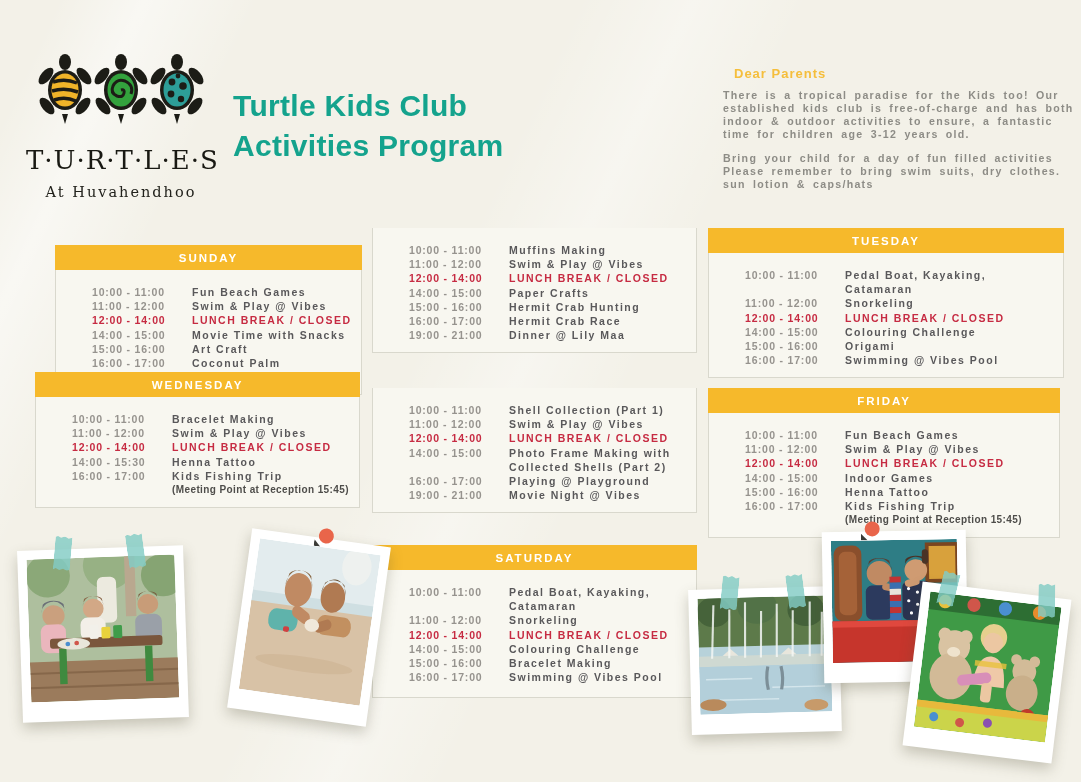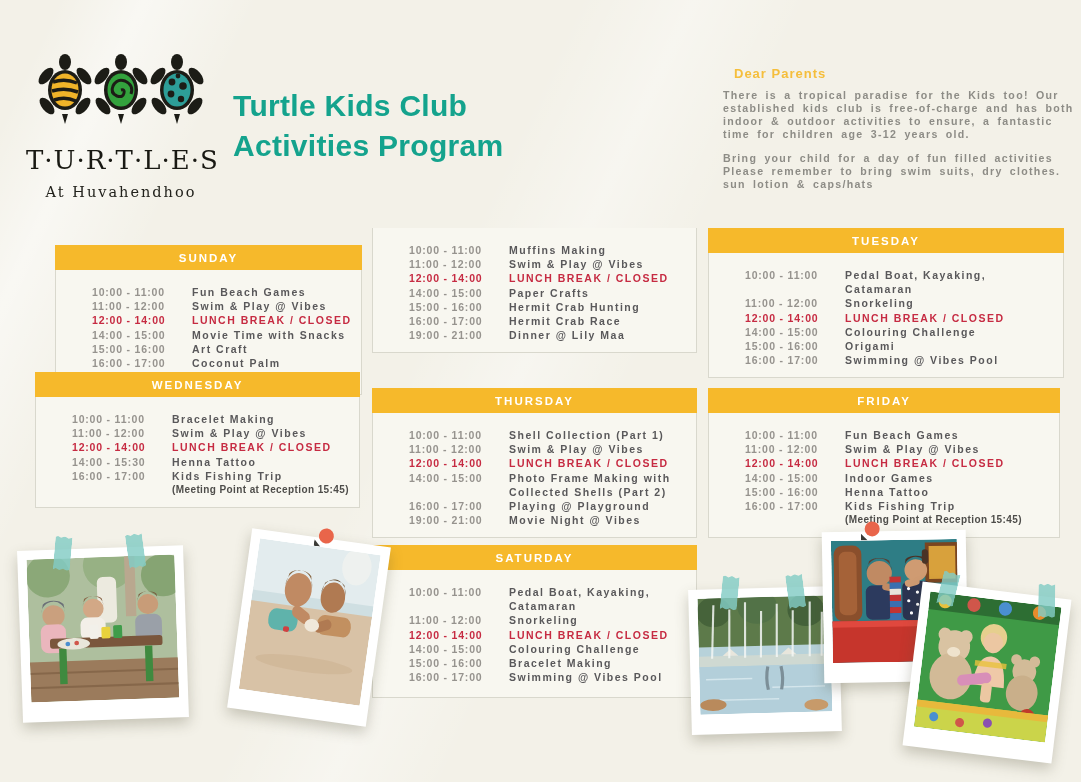--- a/index.html
+++ b/index.html
@@ -241,21 +241,20 @@
           <span class="time">14:00 - 15:30</span>
           <span class="act">Henna Tattoo</span>
         </div>
         <div class="sched-row">
           <span class="time">16:00 - 17:00</span>
           <span class="act">Kids Fishing Trip<div class="note">(Meeting Point at Reception 15:45)</div></span>
         </div>
       </div>
   </section>
   <section class="panel p4">
-    <div class="panel-header">THURSDAY</div>
     <div class="panel-body">
         <div class="sched-row">
           <span class="time">10:00 - 11:00</span>
           <span class="act">Shell Collection (Part 1)</span>
         </div>
         <div class="sched-row">
           <span class="time">11:00 - 12:00</span>
           <span class="act">Swim &amp; Play @ Vibes</span>
         </div>
         <div class="sched-row lunch">

